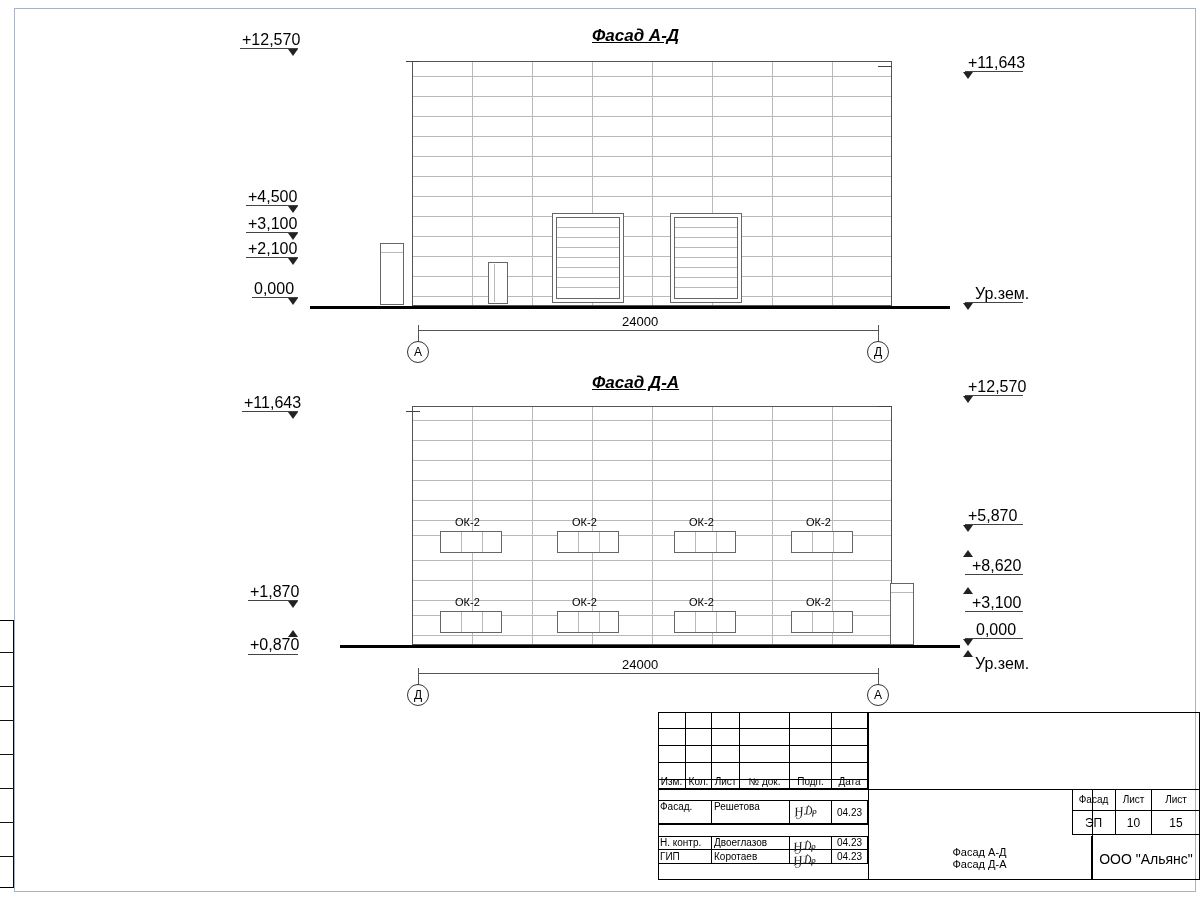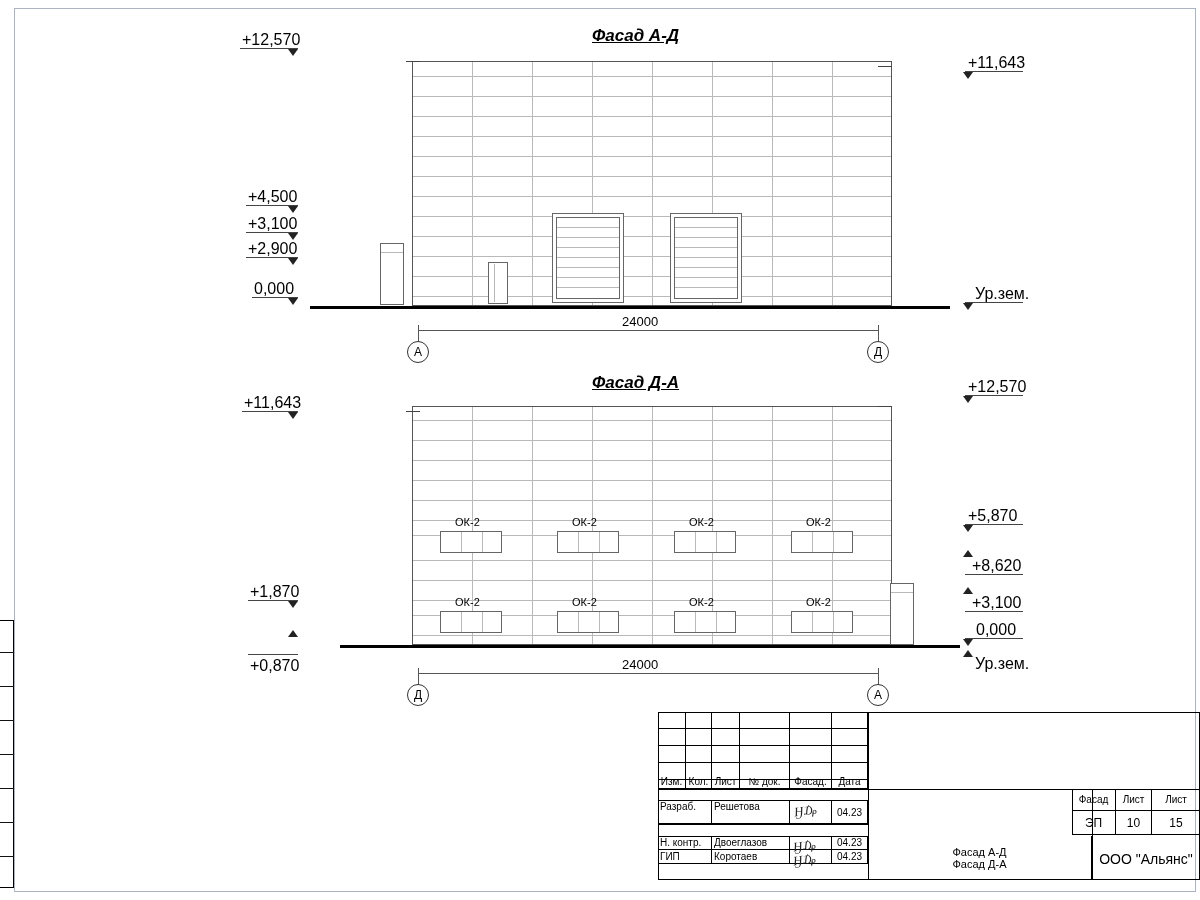--- a/index.html
+++ b/index.html
@@ -222,21 +222,21 @@
   <div class="arrow-down" style="left:288px; top:49px;"></div>
 
   <div class="lvl-mark" style="left:248px; top:188px;">+4,500</div>
   <div class="thin-h" style="left:246px; top:205px; width:52px; background:#444;"></div>
   <div class="arrow-down" style="left:288px; top:206px;"></div>
 
   <div class="lvl-mark" style="left:248px; top:215px;">+3,100</div>
   <div class="thin-h" style="left:246px; top:232px; width:52px; background:#444;"></div>
   <div class="arrow-down" style="left:288px; top:233px;"></div>
 
-  <div class="lvl-mark" style="left:248px; top:240px;">+2,900</div>
+  <div class="lvl-mark" style="left:248px; top:240px;">+2,100</div>
   <div class="thin-h" style="left:246px; top:257px; width:52px; background:#444;"></div>
   <div class="arrow-down" style="left:288px; top:258px;"></div>
 
   <div class="lvl-mark" style="left:254px; top:280px;">0,000</div>
   <div class="thin-h" style="left:252px; top:297px; width:46px; background:#444;"></div>
   <div class="arrow-down" style="left:288px; top:298px;"></div>
 
   <div class="lvl-mark" style="left:968px; top:54px;">+11,643</div>
   <div class="thin-h" style="left:965px; top:71px; width:58px; background:#444;"></div>
   <div class="arrow-down" style="left:963px; top:72px;"></div>
@@ -329,21 +329,21 @@
   <div class="axis-circle" style="left:867px; top:684px;">А</div>
 
   <div class="lvl-mark" style="left:244px; top:394px;">+11,643</div>
   <div class="thin-h" style="left:242px; top:411px; width:56px; background:#444;"></div>
   <div class="arrow-down" style="left:288px; top:412px;"></div>
 
   <div class="lvl-mark" style="left:250px; top:583px;">+1,870</div>
   <div class="thin-h" style="left:248px; top:600px; width:50px; background:#444;"></div>
   <div class="arrow-down" style="left:288px; top:601px;"></div>
 
-  <div class="lvl-mark" style="left:250px; top:657px;text-align:center;">+0,870</div>
+  <div class="lvl-mark" style="left:250px; top:636px;text-align:center;">+0,870</div>
   <div class="thin-h" style="left:248px; top:654px; width:50px; background:#444;"></div>
   <div class="arrow-up" style="left:288px; top:630px;"></div>
 
   <div class="lvl-mark" style="left:968px; top:378px;">+12,570</div>
   <div class="thin-h" style="left:965px; top:395px; width:58px; background:#444;"></div>
   <div class="arrow-down" style="left:963px; top:396px;"></div>
 
   <div class="lvl-mark" style="left:968px; top:507px;">+5,870</div>
   <div class="thin-h" style="left:965px; top:524px; width:58px; background:#444;"></div>
   <div class="arrow-down" style="left:963px; top:525px;"></div>
@@ -390,24 +390,24 @@
   <div class="stamp-cell" style="left:686px; top:763px; width:26px; height:17px;"></div>
   <div class="stamp-cell" style="left:712px; top:763px; width:28px; height:17px;"></div>
   <div class="stamp-cell" style="left:740px; top:763px; width:50px; height:17px;"></div>
   <div class="stamp-cell" style="left:790px; top:763px; width:42px; height:17px;"></div>
   <div class="stamp-cell" style="left:832px; top:763px; width:36px; height:17px;"></div>
 
   <div class="stamp-cell c" style="left:658px; top:775px; width:28px; height:14px;">Изм.</div>
   <div class="stamp-cell c" style="left:686px; top:775px; width:26px; height:14px;">Кол.</div>
   <div class="stamp-cell c" style="left:712px; top:775px; width:28px; height:14px;">Лист</div>
   <div class="stamp-cell c" style="left:740px; top:775px; width:50px; height:14px;">№ док.</div>
-  <div class="stamp-cell c" style="left:790px; top:775px; width:42px; height:14px;">Фасад.</div>
+  <div class="stamp-cell c" style="left:790px; top:775px; width:42px; height:14px;">Подп.</div>
   <div class="stamp-cell c" style="left:832px; top:775px; width:36px; height:14px;">Дата</div>
 
-  <div class="stamp-cell" style="left:658px; top:800px; width:54px; height:24px;">Разраб.</div>
+  <div class="stamp-cell" style="left:658px; top:800px; width:54px; height:24px;">Фасад.</div>
   <div class="stamp-cell" style="left:712px; top:800px; width:78px; height:24px;">Решетова</div>
   <div class="stamp-cell" style="left:790px; top:800px; width:42px; height:24px;"></div>
   <div class="sig" style="left:794px; top:803px;">Ӈ₯</div>
   <div class="stamp-cell c" style="left:832px; top:800px; width:36px; height:24px; line-height:24px;">04.23</div>
 
   <div class="stamp-cell" style="left:658px; top:836px; width:54px; height:14px;">Н. контр.</div>
   <div class="stamp-cell" style="left:712px; top:836px; width:78px; height:14px;">Двоеглазов</div>
   <div class="stamp-cell" style="left:790px; top:836px; width:42px; height:14px;"></div>
   <div class="stamp-cell c" style="left:832px; top:836px; width:36px; height:14px;">04.23</div>
 

